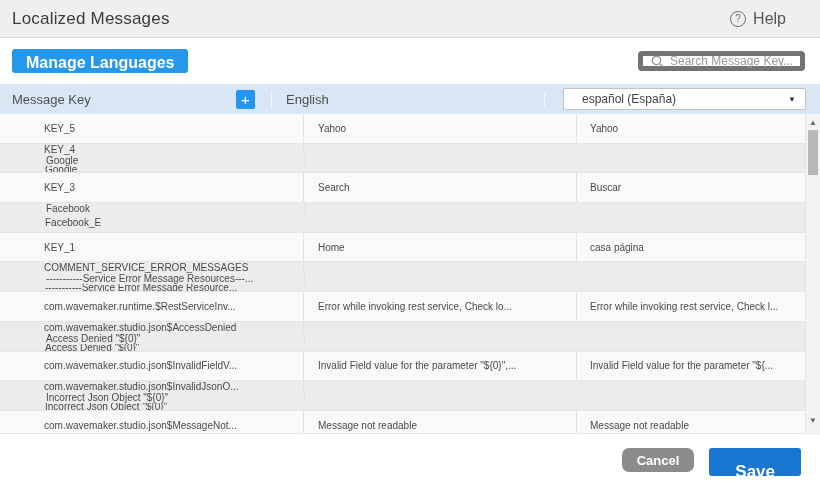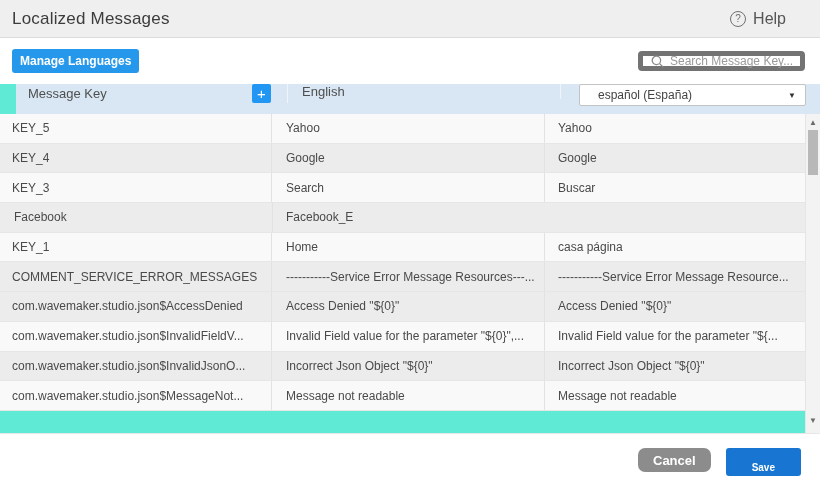--- a/index.html
+++ b/index.html
@@ -3,21 +3,21 @@
 <meta charset="utf-8">
 <style>
   * { box-sizing: border-box; margin: 0; padding: 0; }
   html, body { width: 820px; height: 487px; }
   body {
     font-family: "Liberation Sans", "DejaVu Sans", sans-serif;
     background: #ffffff;
     color: #4a4a4a;
     overflow: hidden;
   }
-  .dialog { width: 820px; height: 487px; display: flex; flex-direction: column; background: #5eead4; }
+  .dialog { width: 820px; height: 487px; display: flex; flex-direction: column; background: #4d7c0f; }
 
   
   .titlebar {
     height: 38px; flex: 0 0 38px;
     background: #f0efef;
     border-bottom: 1px solid #dddcdc;
     display: flex; align-items: center;
     padding: 0 34px 0 12px;
   }
   .title { font-size: 17px; color: #3c3c3c; letter-spacing: 0.2px; }
@@ -31,39 +31,39 @@
   .help-label { font-size: 16px; color: #555; }
 
   
   .toolbar {
     height: 46px; flex: 0 0 46px; background: #fff;
     display: flex; align-items: center;
     padding: 0 15px 0 12px;
   }
   .btn-manage {
     background: #2598ec; color: #fff; border: none; border-radius: 3px;
-    font-size: 12px; font-weight: bold; padding: 5px 8px; height: 24px;
+    font-size: 16px; font-weight: bold; padding: 5px 14px; height: 24px;
     font-family: inherit; cursor: pointer;
   }
   .searchbox {
     width: 167px; height: 20px; background: #fff;
     border: 5px solid #737373; border-radius: 4px;
     display: flex; align-items: center; padding: 0 6px 0 8px;
   }
   .searchbox svg { flex: 0 0 auto; margin-right: 6px; }
   .searchbox input {
     border: none; outline: none; flex: 1; min-width: 0;
     font-size: 12px; color: #555; font-family: inherit; background: transparent;
   }
   .searchbox input::placeholder { color: #9a9a9a; }
 
   
   .thead {
     height: 30px; flex: 0 0 30px; background: #d8e7f3;
-    display: flex; align-items: flex-start; font-size: 13px; color: #4f4f4f; margin-left: 16px;
+    display: flex; align-items: center; font-size: 13px; color: #4f4f4f;
   }
   .th { display: flex; align-items: center; }
   .th-key { width: 272px; padding-left: 12px; border-right: 1px solid #eef4fa; }
   .th-english { width: 273px; padding-left: 14px; border-right: 1px solid #eef4fa; }
   .th-lang { flex: 1; padding-left: 18px; padding-right: 14px; }
   .btn-plus {
     width: 19px; height: 19px; border: none; border-radius: 2px;
     background: #2196f3; color: #fff; font-size: 15px; line-height: 17px;
     text-align: center; margin-right: 16px; cursor: pointer; font-family: inherit;
     padding: 0;
@@ -76,23 +76,23 @@
     padding: 0 9px 0 18px; cursor: pointer;
   }
   .select .caret { margin-left: auto; font-size: 8px; color: #333; }
 
   
   .tbody-wrap { flex: 0 0 319px; height: 319px; display: flex; overflow: hidden; }
   .rows { flex: 1; overflow: hidden; }
   .row {
     height: 29.7px; display: flex; align-items: center;
     background: #f9f9f9; border-bottom: 1px solid #e6e6e6;
-    font-size: 12px; color: #4a4a4a;
-  }
-  .row.alt { background: #ececec; }
+    font-size: 10px; color: #4a4a4a; padding-left: 32px;
+  }
+  .row.alt { background: #ececec; flex-direction: column; }
   .cell { white-space: nowrap; overflow: hidden; }
   .cell-key { width: 272px; padding-left: 12px; padding-right: 6px; border-right: 1px solid #e2e2e2; align-self: stretch; display: flex; align-items: center; }
   .cell-english { width: 273px; padding-left: 14px; padding-right: 6px; border-right: 1px solid #e2e2e2; align-self: stretch; display: flex; align-items: center; }
   .cell-translation { flex: 1; padding-left: 13px; padding-right: 4px; align-self: stretch; display: flex; align-items: center; }
 
   
   .scrollbar {
     flex: 0 0 15px; width: 15px; background: #f3f3f3;
     border-left: 1px solid #e5e5e5;
     position: relative;
@@ -115,21 +115,21 @@
     display: flex; justify-content: flex-end; align-items: flex-start;
     padding: 14px 19px 0 0; gap: 15px;
   }
   .btn-cancel {
     background: #8c8c8c; color: #fff; border: none; border-radius: 7px;
     font-size: 13px; font-weight: bold; height: 24px; padding: 0 15px;
     font-family: inherit; cursor: pointer;
   }
   .btn-save {
     background: #1876d2; color: #fff; border: none; border-radius: 3px;
-    font-size: 10px; font-weight: bold; height: 24px; padding: 14px 26px;
+    font-size: 17px; font-weight: bold; height: 24px; padding: 14px 26px;
     font-family: inherit; cursor: pointer;
   }
 </style>
 </head>
 <body>
 
 <div class="dialog">
 
   <div class="titlebar">
     <div class="title">Localized Messages</div>
@@ -193,20 +193,25 @@
         <div class="row">
     <div class="cell cell-key">KEY_1</div>
     <div class="cell cell-english">Home</div>
     <div class="cell cell-translation">casa página</div>
   </div>
         <div class="row alt">
     <div class="cell cell-key">COMMENT_SERVICE_ERROR_MESSAGES</div>
     <div class="cell cell-english">-----------Service Error Message Resources---...</div>
     <div class="cell cell-translation">-----------Service Error Message Resource...</div>
   </div>
+        <div class="row">
+    <div class="cell cell-key">com.wavemaker.runtime.$RestServiceInv...</div>
+    <div class="cell cell-english">Error while invoking rest service, Check lo...</div>
+    <div class="cell cell-translation">Error while invoking rest service, Check l...</div>
+  </div>
         <div class="row alt">
     <div class="cell cell-key">com.wavemaker.studio.json$AccessDenied</div>
     <div class="cell cell-english">Access Denied "${0}"</div>
     <div class="cell cell-translation">Access Denied "${0}"</div>
   </div>
         <div class="row">
     <div class="cell cell-key">com.wavemaker.studio.json$InvalidFieldV...</div>
     <div class="cell cell-english">Invalid Field value for the parameter "${0}",...</div>
     <div class="cell cell-translation">Invalid Field value for the parameter "${...</div>
   </div>

